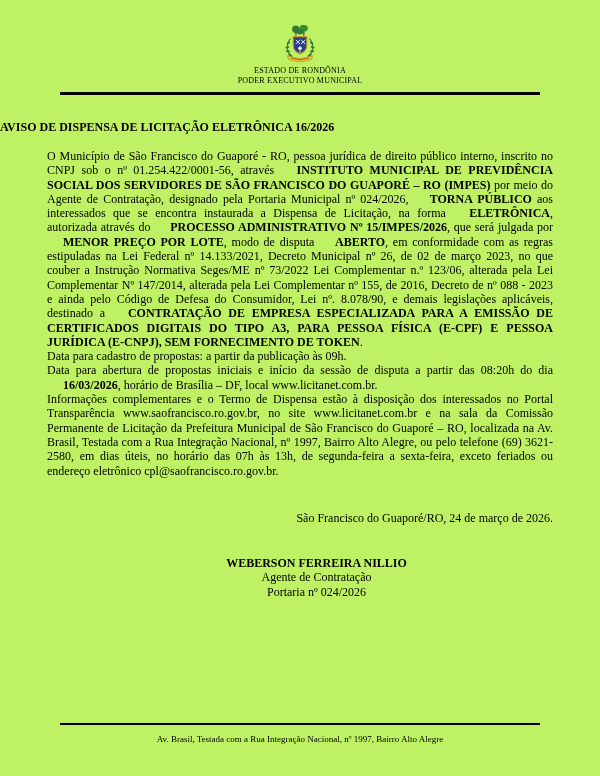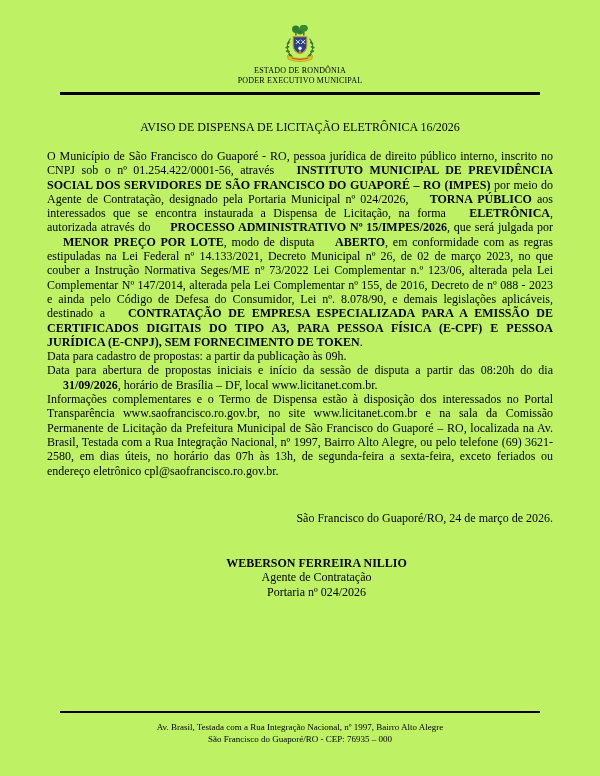--- a/index.html
+++ b/index.html
@@ -18,22 +18,22 @@
   .crest { display: block; margin: 0 auto; }
   .org-lines { margin-top: 3px; font-size: 8px; line-height: 9.5px; letter-spacing: 0.2px; }
   .rule-double {
     width: 480px; height: 2px;
     margin: 7px auto 0;
     border-top: 1px solid #000;
     border-bottom: 2px solid #000;
   }
   .doc-title {
     margin-top: 25px;
-    text-align: center;
-    font-weight: normal;
+    text-align: left;
+    font-weight: bold;
     font-size: 12px;
   }
   .body-block {
     margin: 14px 47px 0;
     font-size: 12px;
     line-height: 14.3px;
     text-align: justify;
   }
   .body-block p { margin: 0; }
   .dateline {
@@ -98,33 +98,32 @@
       <div>PODER EXECUTIVO MUNICIPAL</div>
     </div>
     <div class="rule-double"></div>
   </div>
 
   <h1 class="doc-title">AVISO DE DISPENSA DE LICITAÇÃO ELETRÔNICA 16/2026</h1>
 
   <div class="body-block">
     <p><span>O Município de São Francisco do Guaporé - RO, pessoa jurídica de direito público interno, inscrito no CNPJ sob o nº 01.254.422/0001-56, através </span><b>INSTITUTO MUNICIPAL DE PREVIDÊNCIA SOCIAL DOS SERVIDORES DE SÃO FRANCISCO DO GUAPORÉ – RO (IMPES)</b><span> por meio do Agente de Contratação, designado pela Portaria Municipal nº 024/2026, </span><b>TORNA PÚBLICO</b><span> aos interessados que se encontra instaurada a Dispensa de Licitação, na forma </span><b>ELETRÔNICA</b><span>, autorizada através do </span><b>PROCESSO ADMINISTRATIVO Nº 15/IMPES/2026</b><span>, que será julgada por </span><b>MENOR PREÇO POR LOTE</b><span>, modo de disputa </span><b>ABERTO</b><span>, em conformidade com as regras estipuladas na Lei Federal nº 14.133/2021, Decreto Municipal nº 26, de 02 de março 2023, no que couber a Instrução Normativa Seges/ME nº 73/2022 Lei Complementar n.º 123/06, alterada pela Lei Complementar Nº 147/2014, alterada pela Lei Complementar nº 155, de 2016, Decreto de nº 088 - 2023 e ainda pelo Código de Defesa do Consumidor, Lei nº. 8.078/90, e demais legislações aplicáveis, destinado a </span><b>CONTRATAÇÃO DE EMPRESA ESPECIALIZADA PARA A EMISSÃO DE CERTIFICADOS DIGITAIS DO TIPO A3, PARA PESSOA FÍSICA (E-CPF) E PESSOA JURÍDICA (E-CNPJ), SEM FORNECIMENTO DE TOKEN</b><span>.</span></p>
     <p><span>Data para cadastro de propostas: a partir da publicação às 09h.</span></p>
-    <p><span>Data para abertura de propostas iniciais e início da sessão de disputa a partir das 08:20h do dia </span><b>31/09/2026</b><span>, horário de Brasília – DF, local www.licitanet.com.br.</span></p>
+    <p><span>Data para abertura de propostas iniciais e início da sessão de disputa a partir das 08:20h do dia </span><b>16/03/2026</b><span>, horário de Brasília – DF, local www.licitanet.com.br.</span></p>
     <p><span>Informações complementares e o Termo de Dispensa estão à disposição dos interessados no Portal Transparência www.saofrancisco.ro.gov.br, no site www.licitanet.com.br e na sala da Comissão Permanente de Licitação da Prefeitura Municipal de São Francisco do Guaporé – RO, localizada na Av. Brasil, Testada com a Rua Integração Nacional, nº 1997, Bairro Alto Alegre, ou pelo telefone (69) 3621-2580, em dias úteis, no horário das 07h às 13h, de segunda-feira a sexta-feira, exceto feriados ou endereço eletrônico cpl@saofrancisco.ro.gov.br.</span></p>
   </div>
 
   <div class="dateline">São Francisco do Guaporé/RO, 24 de março de 2026.</div>
 
   <div class="signature">
     <div class="sig-name">WEBERSON FERREIRA NILLIO</div>
     <div>Agente de Contratação</div>
     <div>Portaria nº 024/2026</div>
   </div>
 
   <div class="doc-footer">
     <div class="footer-rule"></div>
     <div class="footer-lines">
       <div>Av. Brasil, Testada com a Rua Integração Nacional, nº 1997, Bairro Alto Alegre</div>
-      <div>São Francisco do Guaporé/RO - CEP: 76935 – 000</div>
     </div>
   </div>
 
 </div>
 
 </body></html>

